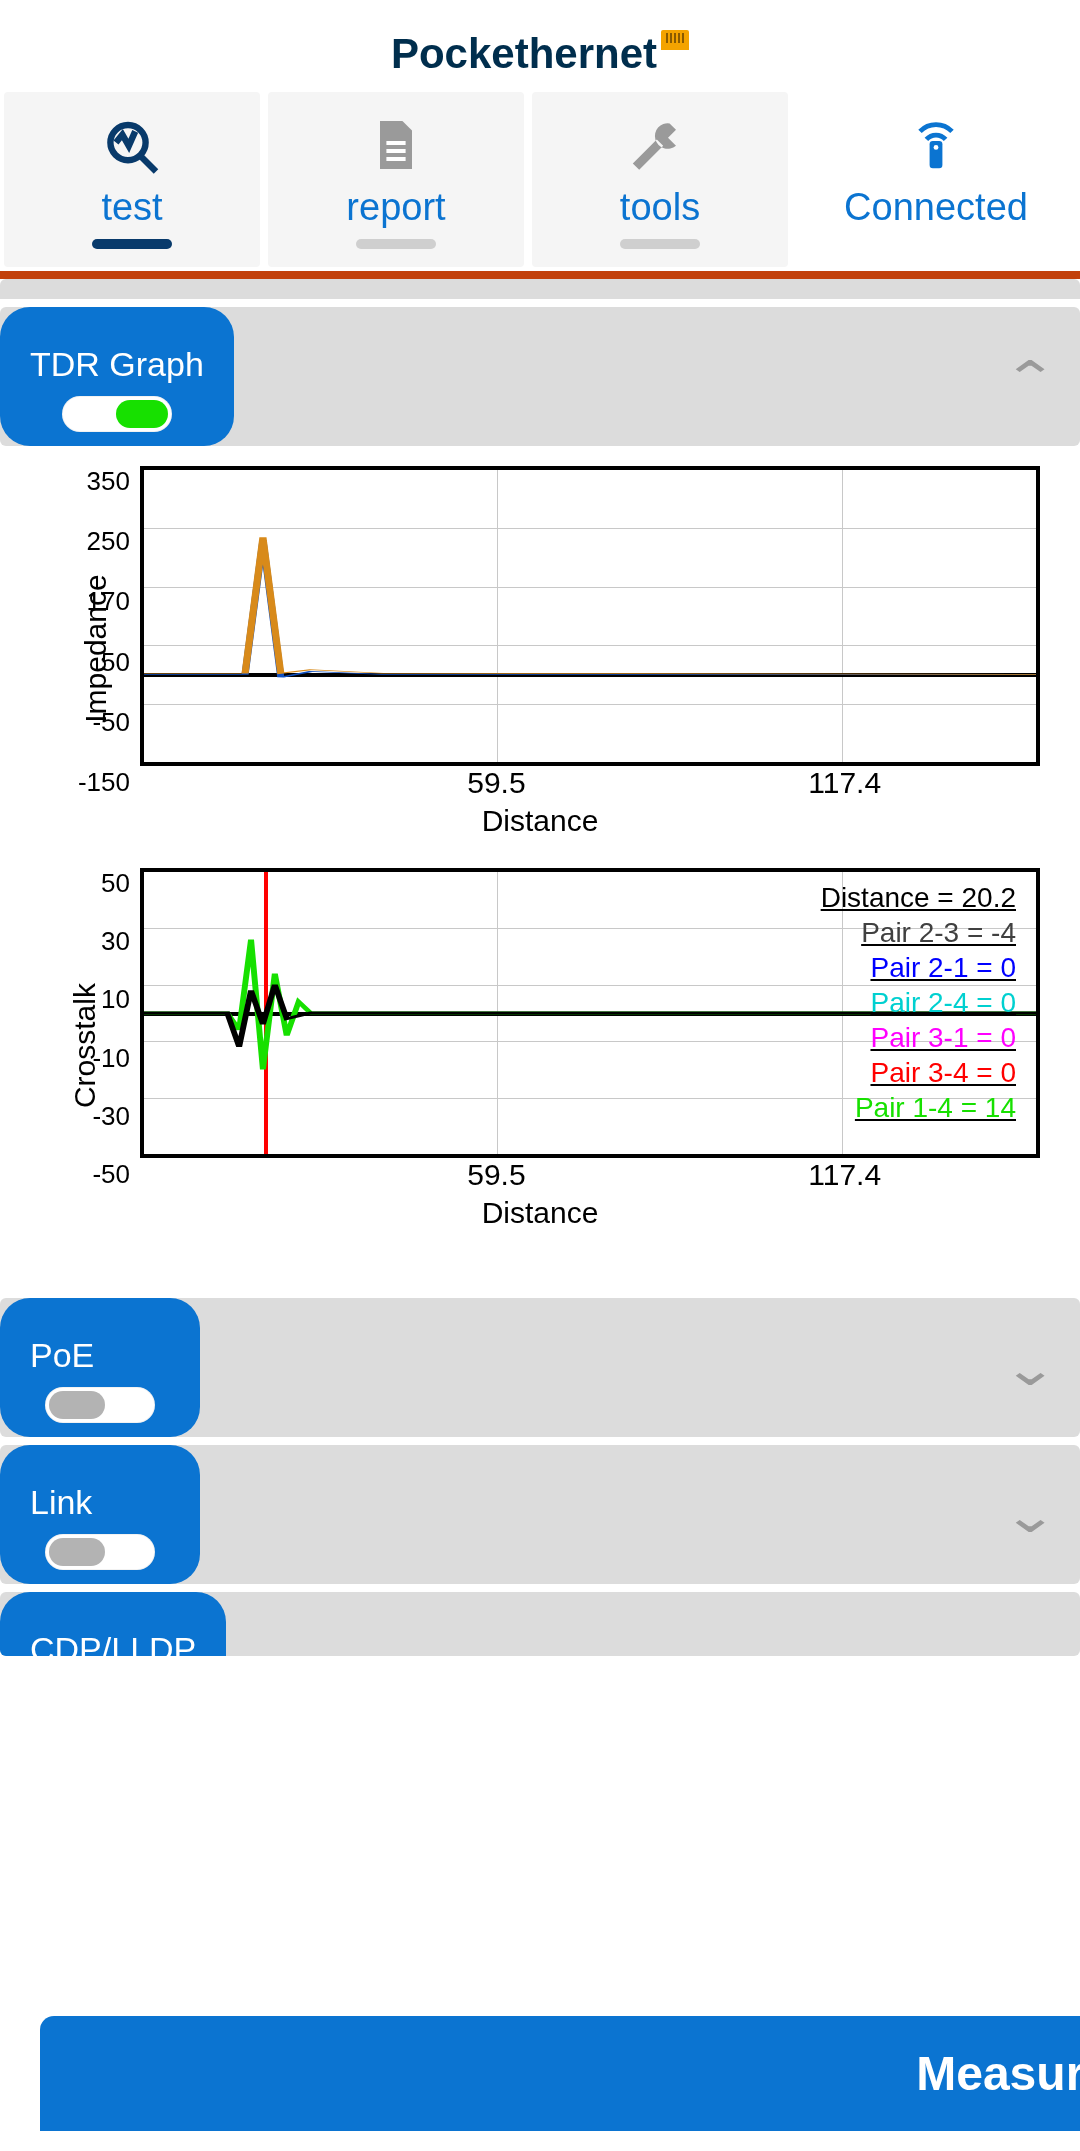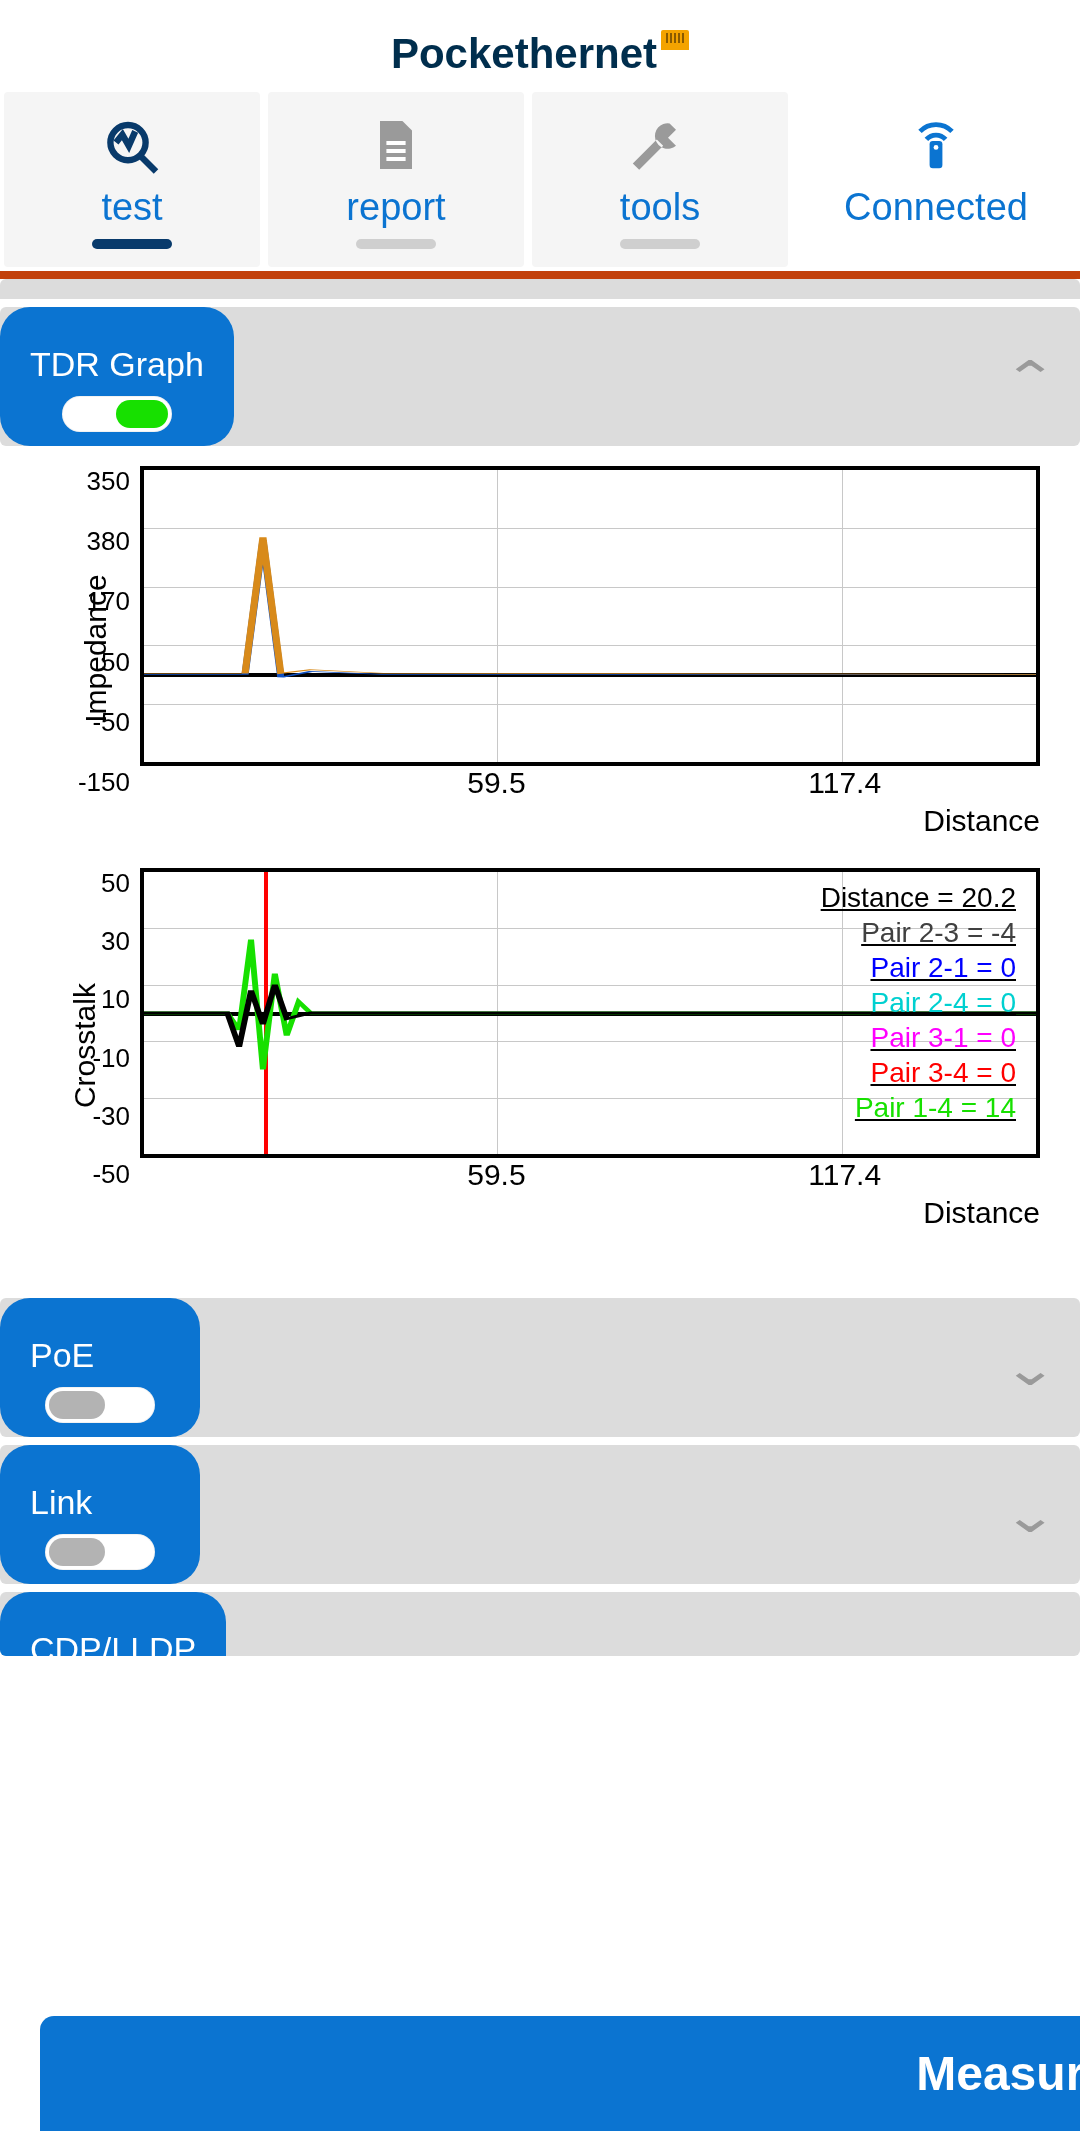--- a/index.html
+++ b/index.html
@@ -27,21 +27,21 @@
   .toggle { width:110px; height:36px; background:#fff; border-radius:20px; margin:0 auto; position:relative; box-shadow:0 0 0 1px rgba(0,0,0,0.05) inset;}
   .toggle.on .knob{ right:4px; background:#17e000; }
   .toggle.off .knob{ left:4px; background:#b3b3b3; width:56px;}
   .toggle .knob{ position:absolute; top:4px; width:52px; height:28px; border-radius:16px; }
   .chevron { margin-left:auto; margin-right:30px; color:#9a9a9a; font-size:48px; transform:scaleX(1.4);}
   .chevron.up{transform:scaleX(1.4) rotate(180deg);}
   
   .chart-panel{ background:#fff; border-radius:0 0 6px 6px; padding:20px 40px 30px; }
   .chart-block{ position:relative; margin-bottom:30px;}
   .ylabel{ position:absolute; left:-18px; top:50%; transform:translateY(-60%) rotate(-90deg); font-size:30px;}
-  .xlabel{ text-align:right; font-size:30px; margin-top:8px;}
+  .xlabel{ text-align:center; font-size:30px; margin-top:8px;}
   .ytick-col{ position:absolute; left:30px; top:0; bottom:40px; width:60px; display:flex; flex-direction:column; justify-content:space-between; align-items:flex-end; font-size:26px;}
   .xtick-row{ position:relative; height:30px; font-size:30px; margin-left:100px;}
   .xtick-row span{ position:absolute; transform:translateX(-50%);}
   .plot{ margin-left:100px; height:300px; border:4px solid #000; position:relative; background:#fff;}
   .plot.short{height:290px;}
   .grid-h{position:absolute;left:0;right:0;height:1px;background:#c8c8c8;}
   .grid-v{position:absolute;top:0;bottom:0;width:1px;background:#c8c8c8;}
   .axis-zero{position:absolute;left:0;right:0;height:4px;background:#000;}
   .plot svg{position:absolute;inset:0;width:100%;height:100%;}
   .legend{position:absolute;right:20px;top:8px;font-size:28px;text-align:right;line-height:1.25;text-decoration:underline;}
@@ -128,21 +128,21 @@
     </div>
     <div class="chevron up">⌄</div>
   </div>
 
   <div class="chart-panel">
 
     <div class="chart-block">
       <div class="ylabel">Impedance</div>
       <div class="ytick-col">
         <span>350</span>
-        <span>380</span>
+        <span>250</span>
         <span>170</span>
         <span>50</span>
         <span>-50</span>
         <span>-150</span>
       </div>
       <div class="plot">
         <div class="grid-h" style="top:20%"></div>
         <div class="grid-h" style="top:40%"></div>
         <div class="grid-h" style="top:60%"></div>
         <div class="grid-h" style="top:80%"></div>

